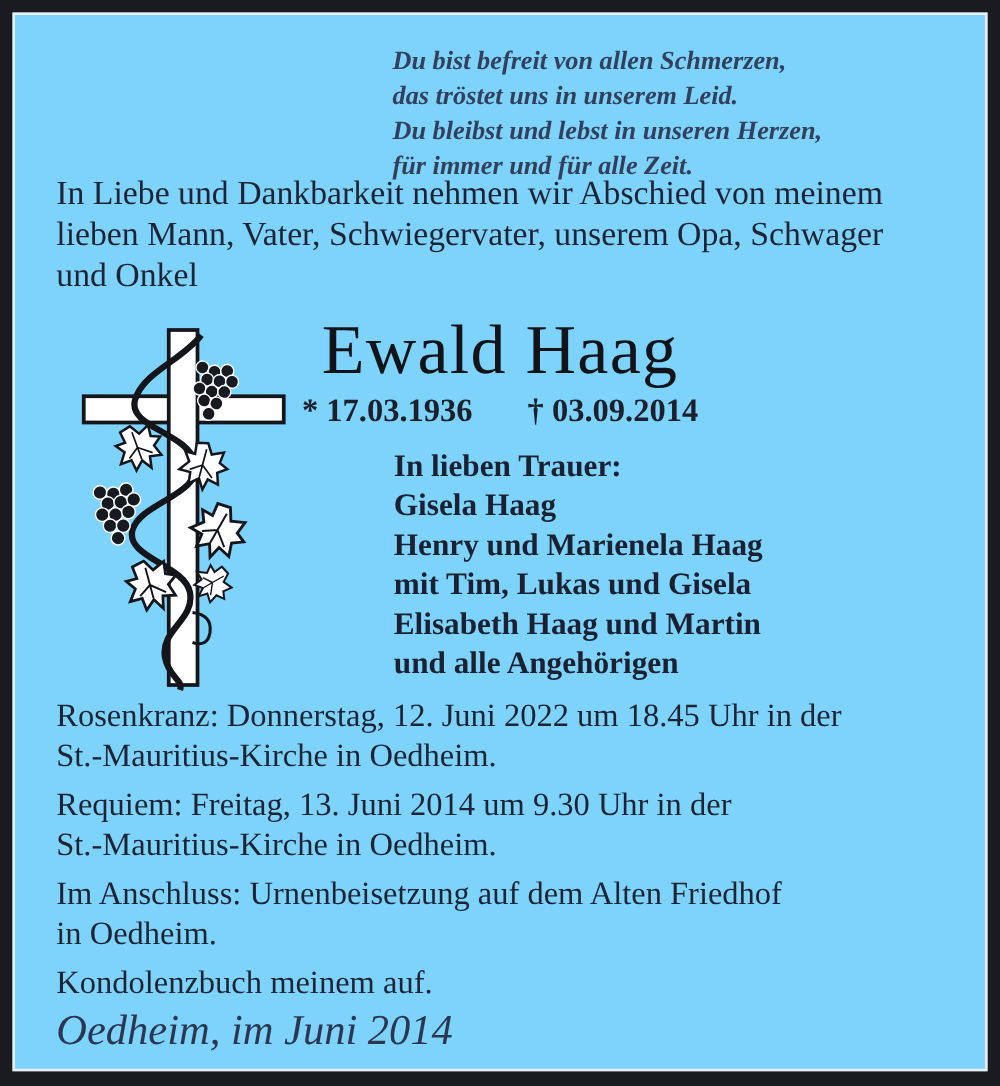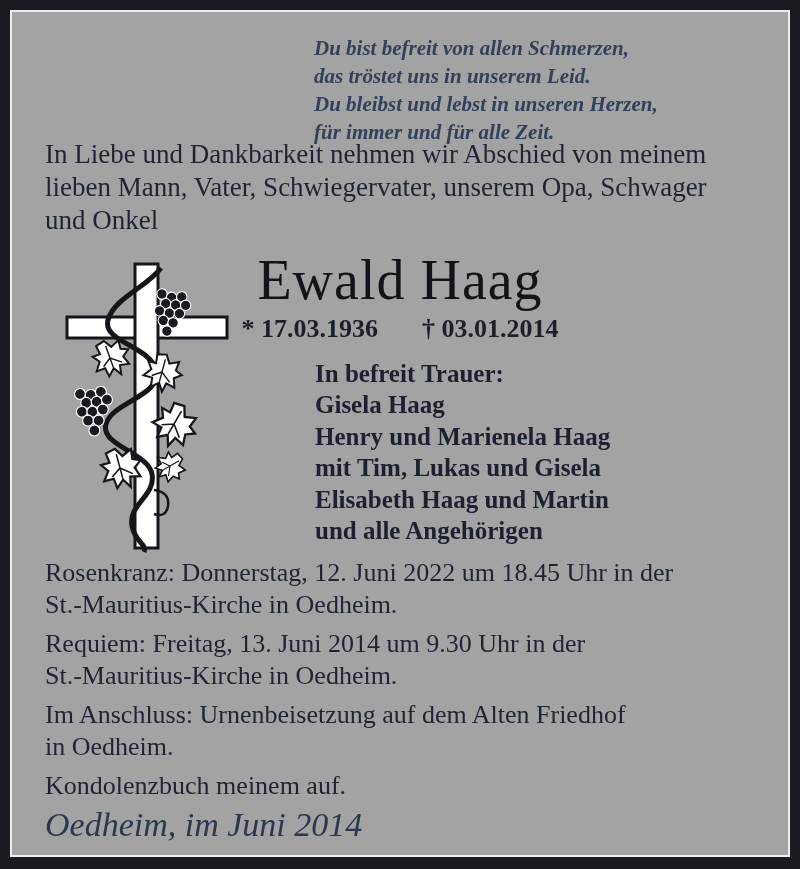--- a/index.html
+++ b/index.html
@@ -4,21 +4,21 @@
 <style>
   html,body{margin:0;padding:0;}
   body{
     width:800px;height:869px;position:relative;
     background:#1a1b21;
     font-family:"Liberation Serif","DejaVu Serif",serif;
     overflow:hidden;
   }
   .sheet{
     position:absolute;left:10px;top:10px;right:10px;bottom:12px;
-    background:#a3a3a3;border:2px solid #eceef3;
+    background:#7dd3fc;border:2px solid #eceef3;
   }
   .pre{white-space:pre;}
   .poem{
     position:absolute;left:302px;top:22px;
     font-style:italic;font-weight:600;
     font-size:21px;line-height:28px;color:#32405c;
   }
   .intro{
     position:absolute;left:33px;top:126px;
     font-size:27px;line-height:33px;color:#1e2433;
@@ -99,25 +99,25 @@
       <use href="#leaf" transform="translate(124,170) rotate(30) scale(1.15)"></use>
       <use href="#leaf" transform="translate(70,214) rotate(-15) scale(1.1)"></use>
       <use href="#leaf" transform="translate(120,212) rotate(60) scale(0.8)"></use>
     </svg>
   </div>
 
   <div class="name">Ewald Haag</div>
 
   <div class="dates">
     <span>* 17.03.1936</span>
-    <span>† 03.01.2014</span>
+    <span>† 03.09.2014</span>
   </div>
 
   <div class="mourning">
-    <div>In befreit Trauer:</div>
+    <div>In lieben Trauer:</div>
     <div>Gisela Haag</div>
     <div>Henry und Marienela Haag</div>
     <div>mit Tim, Lukas und Gisela</div>
     <div>Elisabeth Haag und Martin</div>
     <div>und alle Angehörigen</div>
   </div>
 
   <div class="announcements">
     <p class="pre">Rosenkranz: Donnerstag, 12. Juni 2022 um 18.45 Uhr in der
 St.-Mauritius-Kirche in Oedheim.</p>

